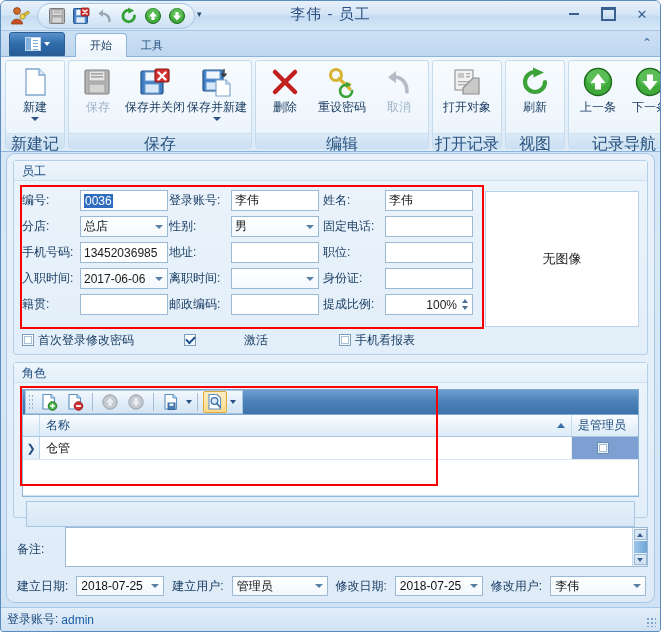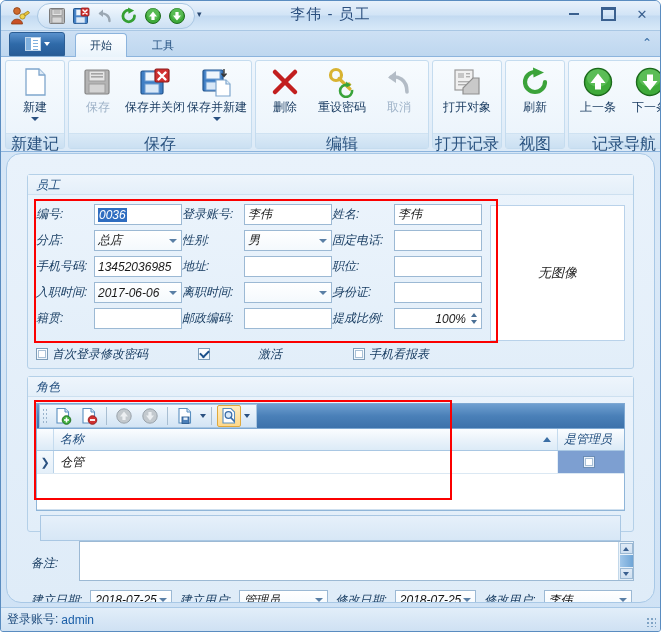--- a/index.html
+++ b/index.html
@@ -167,24 +167,23 @@
     border-top:4px solid #2a5181; margin-top:3px;
   }
   .ico { width: 32px; height: 32px; display:block; }
 
   
   .content {
     position: absolute;
     left: 5px; right: 5px; top: 152px; bottom: 28px;
     background: linear-gradient(to bottom,#e9f2fb,#dfecf8);
     border: 1px solid #a8c8e6;
-    border-radius: 15px;
-    padding: 20px;
+    border-radius: 9px;
+    padding: 6px;
     overflow: hidden;
-    font-style: italic;
   }
   .panel {
     background: linear-gradient(to bottom,#ecf4fc,#e2eef9);
     border: 1px solid #b4d0e8;
     border-radius: 3px;
     margin-bottom: 7px;
   }
   .panel-head {
     height: 20px;
     padding: 2px 8px;
@@ -493,21 +492,21 @@
   </div>
 
   <div class="tabstrip">
     <div class="appmenu-btn">
       <span class="appmenu-ico"></span>
       <span class="caret-w"></span>
     </div>
     <div class="tab active" style="left:74px;">
       <span>开始</span>
     </div>
-    <div class="tab" style="left:137px;">
+    <div class="tab" style="left:126px;">
       <span>工具</span>
     </div>
     <div class="collapse-chev">⌃</div>
   </div>
 
   <div class="ribbon">
 
     <div class="rgroup">
       <div class="rgroup-items">
         <div class="ritem">

